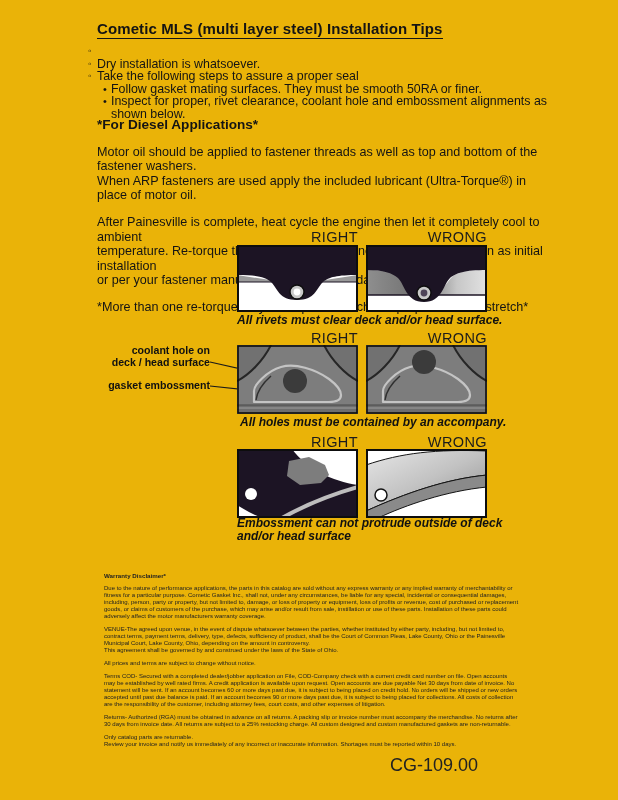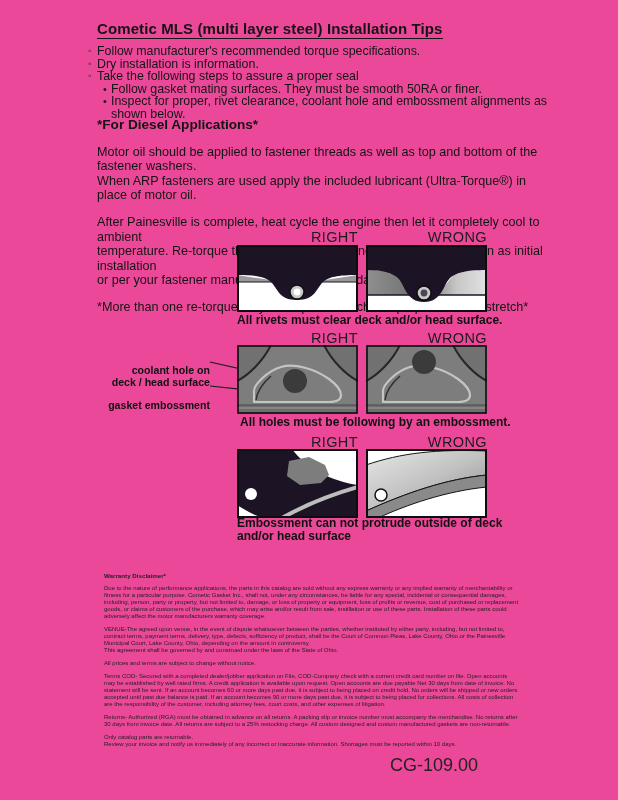--- a/index.html
+++ b/index.html
@@ -1,57 +1,56 @@
 <!DOCTYPE html>
 <html><head>
 <meta charset="utf-8">
 <style>
   html,body{margin:0;padding:0;background:#ffffff;}
   .page{
-    position:relative;width:618px;height:800px;background:#ec4899;overflow:hidden;
+    position:relative;width:618px;height:800px;background:#eab308;overflow:hidden;
     font-family:"Liberation Sans","DejaVu Sans",sans-serif;color:#141414;
   }
   .abs{position:absolute;}
   .title{
     left:97px;top:20px;font-size:15px;font-weight:bold;
     border-bottom:1.6px solid #141414;padding-bottom:1px;letter-spacing:.1px;
   }
   .tips{left:88px;top:45px;font-size:12.4px;line-height:12.6px;width:470px;}
   .tip-row{display:flex;}
   .tip-row .b{width:9px;flex:0 0 9px;font-size:10px;line-height:12.6px;}
   .tip-row.sub{padding-left:15px;}
   .tip-row.sub .b{font-size:11px;width:8px;flex:0 0 8px;}
   .diesel{left:97px;top:114px;width:450px;font-size:12.6px;line-height:14.6px;}
   .diesel h2{font-size:13.6px;font-weight:bold;margin:4px 0 7px 0;}
   .diesel p{margin:12px 0 9px 0;white-space:pre-line;}
   .dg-label{font-size:14.5px;letter-spacing:.4px;color:#1c1c1c;width:121px;text-align:right;}
   .dg-box{width:121px;}
   .dg-box svg{display:block;}
-  .dg-caption{font-size:12px;font-weight:bold;white-space:pre-line;line-height:13px;color:#111;}
-  .callout{font-size:10.6px;font-weight:bold;line-height:12px;text-align:right;white-space:pre-line;color:#111;margin-top:20px;}
+  .dg-caption{font-size:12px;font-weight:bold;white-space:pre-line;line-height:13px;color:#111;font-style:italic;}
+  .callout{font-size:10.6px;font-weight:bold;line-height:12px;text-align:right;white-space:pre-line;color:#111;}
   .disclaimer{left:104px;top:572px;width:416px;font-size:6px;line-height:7px;color:#222;}
   .disclaimer h3{font-size:6.2px;margin:0 0 6px 0;}
   .disclaimer p{margin:0 0 6px 0;white-space:pre-line;}
   .doc-code{left:390px;top:755px;font-size:18px;color:#222;}
 </style>
 </head>
 <body>
 
 <div class="page">
 
   <div class="abs title">Cometic MLS (multi layer steel) Installation Tips</div>
 
   <div class="abs tips">
     <div class="tip-row">
       <span class="b">◦</span>
-      <span>Follow manufacturer's recommended torque specifications.</span>
     </div>
     <div class="tip-row">
       <span class="b">◦</span>
-      <span>Dry installation is information.</span>
+      <span>Dry installation is whatsoever.</span>
     </div>
     <div class="tip-row">
       <span class="b">◦</span>
       <span>Take the following steps to assure a proper seal</span>
     </div>
     <div class="tip-row sub">
       <span class="b">•</span>
       <span>Follow gasket mating surfaces.  They must be smooth 50RA or finer.</span>
     </div>
     <div class="tip-row sub">
@@ -148,21 +147,21 @@
       <path d="M34,0 C26,16 12,30 0,36" stroke="#262626" stroke-width="2" fill="none"></path>
       <path d="M121,0 H87 C95,16 109,30 121,36 Z" fill="#717171"></path>
       <path d="M87,0 C95,16 109,30 121,36" stroke="#262626" stroke-width="2" fill="none"></path>
       <path d="M19,55 C20,47 26,38 34,31" stroke="#303030" stroke-width="1.5" fill="none"></path>
       <path d="M17,57 V46 C17,40 30,26 44,22 C58,18 78,24 92,34 C100,40 104,46 104,50 C104,55 100,57 92,57 Z" fill="none" stroke="#c4c4c4" stroke-width="2.2" stroke-linejoin="round"></path>
       <circle cx="58" cy="17" r="12" fill="#3b3b3b"></circle>
       <rect x="1" y="1" width="119" height="67" fill="none" stroke="#0d0d0d" stroke-width="1.6"></rect>
     </svg>
   </div>
 
-  <div class="abs dg-caption" style="left:240px;top:416px;">All holes must be following by an embossment.</div>
+  <div class="abs dg-caption" style="left:240px;top:416px;">All holes must be contained by an accompany.</div>
 
   <div class="abs dg-label" style="left:237px;top:434px;">RIGHT</div>
   <div class="abs dg-label" style="left:366px;top:434px;">WRONG</div>
 
   <div class="abs dg-box" style="left:237px;top:449px;">
     <svg width="121" height="69" viewBox="0 0 121 69">
       <rect x="0" y="0" width="121" height="69" fill="#ffffff"></rect>
       <path d="M0,0 H55 C70,20 95,32 121,36 V69 H25 C17,66 8,61 0,56 Z" fill="#1c1424"></path>
       <polygon points="52,12 72,8 88,16 92,26 84,34 63,36 50,27" fill="#7d7d7d"></polygon>
       <path d="M45,69 C70,55 100,44 121,38" stroke="#bdbdbd" stroke-width="4" fill="none"></path>

